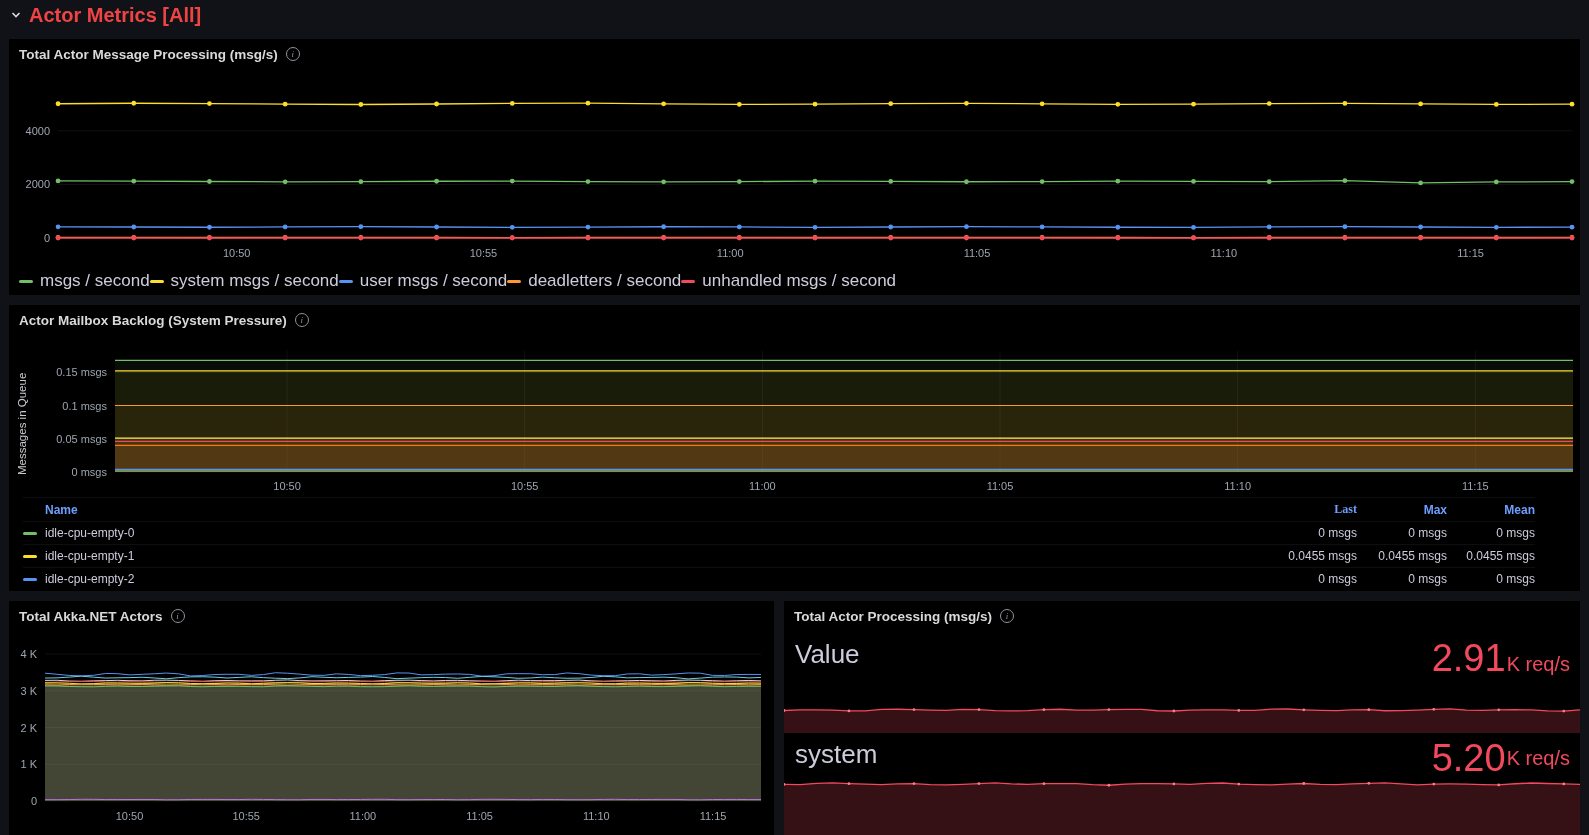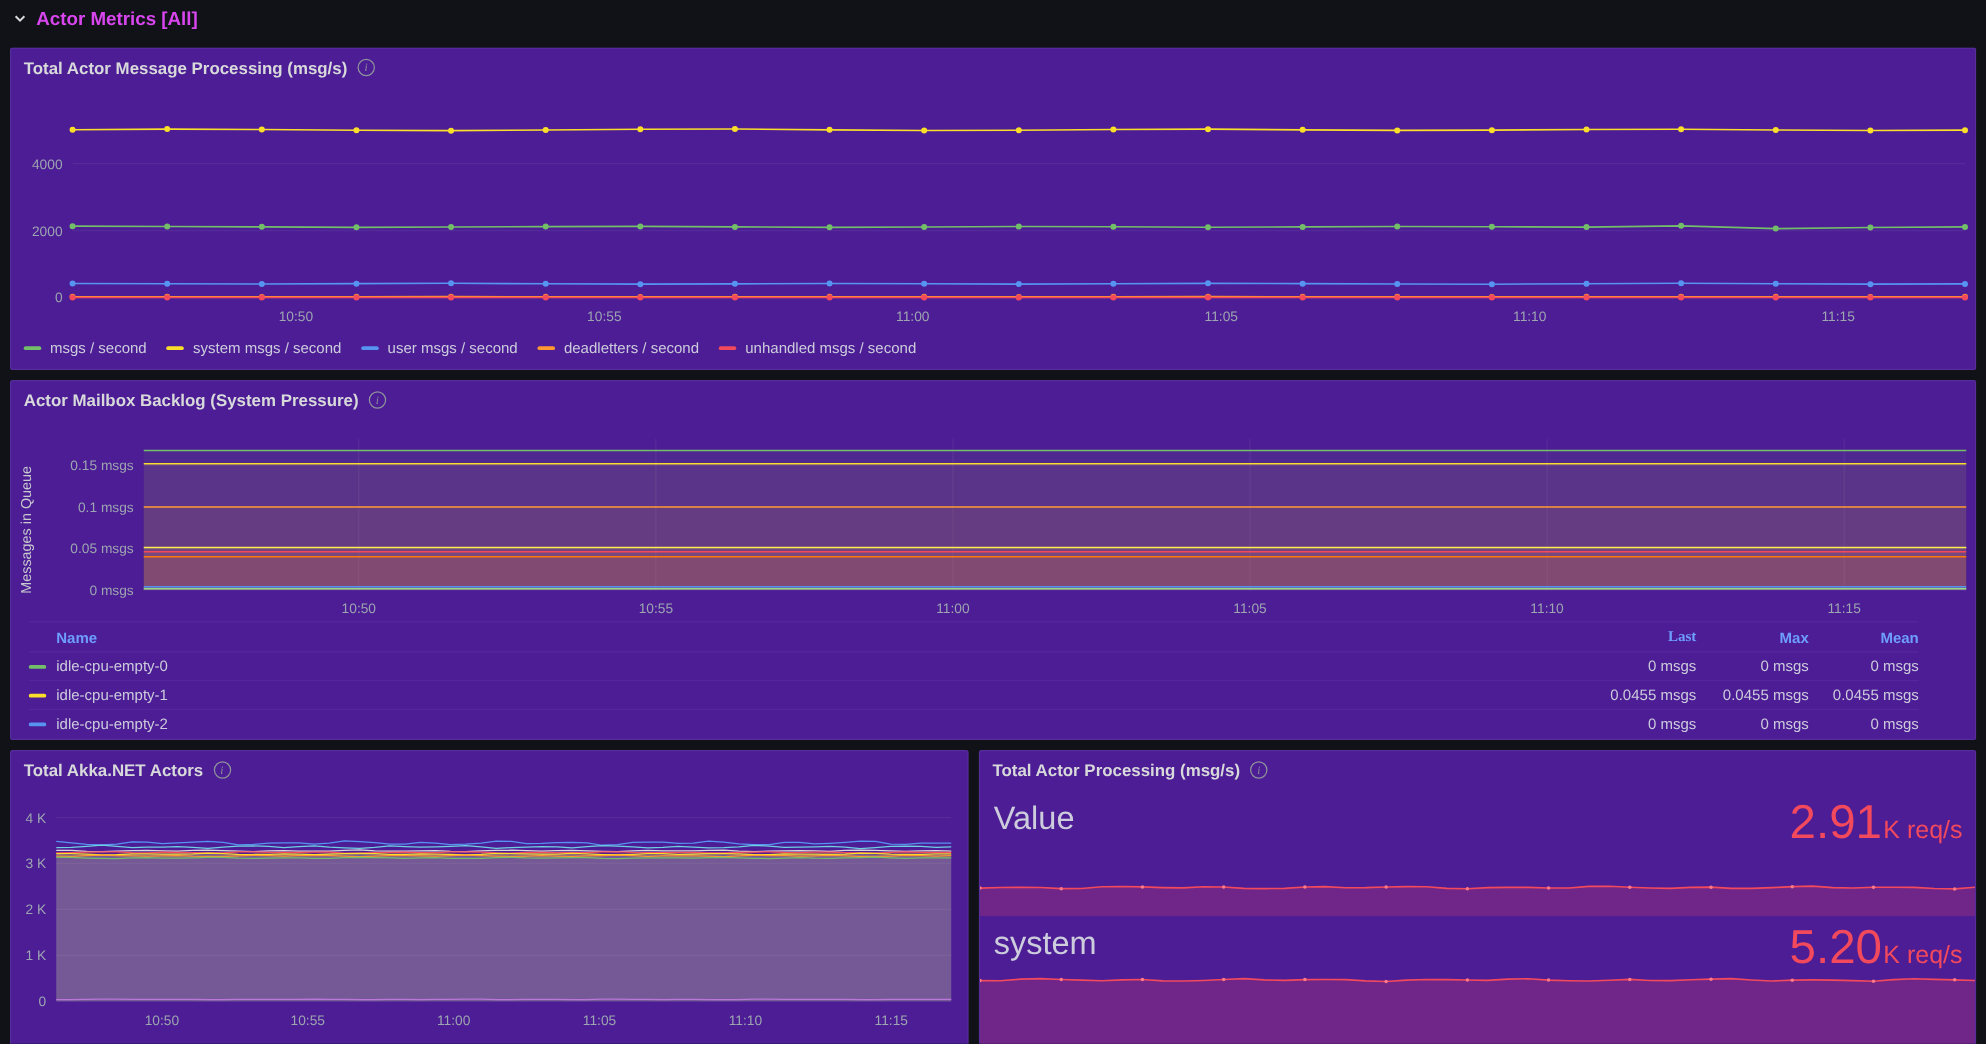--- a/index.html
+++ b/index.html
@@ -1,36 +1,36 @@
 <!DOCTYPE html>
 <html><head>
 <meta charset="utf-8">
 <style>
   *{box-sizing:border-box;margin:0;padding:0}
   html,body{width:1589px;height:835px;overflow:hidden}
   body{background:#111217;color:#ccccdc;font-family:"Liberation Sans",sans-serif}
   .row-header{height:30px;display:flex;align-items:center;gap:7px;padding:0 10px;cursor:pointer}
-  .row-title{font-size:15px;font-weight:700;color:#d946ef}
+  .row-title{font-size:20px;font-weight:700;color:#ef4444}
   .cols{padding:8px 8px 0 8px;display:flex;flex-direction:column;gap:8px}
-  .panel{background:#4c1d95;border:1px solid rgba(204,204,220,0.09);border-radius:2px;overflow:hidden;position:relative}
+  .panel{background:#000000;border:1px solid rgba(204,204,220,0.09);border-radius:2px;overflow:hidden;position:relative}
   .panel-header{height:30px;display:flex;align-items:center;gap:8px;padding:0 10px}
   .panel-title{font-size:13.5px;font-weight:600;color:#d8d9da;cursor:pointer;white-space:nowrap}
   .info-icon{width:14px;height:14px;border:1px solid #8e929a;border-radius:50%;color:#8e929a;font-size:9px;display:flex;align-items:center;justify-content:center;cursor:pointer;flex:0 0 auto}
   .info-icon::after{content:"i";font-family:"Liberation Serif",serif;font-style:italic;line-height:1}
   #p1{height:258px}
   #p2{height:288px}
   .bottom{display:grid;grid-template-columns:767px 1fr;gap:8px;height:165px}
   .bottom .panel{height:312px}
   svg{display:block}
   .chart1{width:100%;height:196px}
   .chart2-wrap{display:flex;align-items:stretch;padding-left:4px}
   .y-axis-label{width:18px;display:flex;align-items:flex-start;justify-content:center}
   .y-axis-label span{writing-mode:vertical-rl;transform:rotate(180deg);font-size:11.5px;color:#c8c9ce;height:140px;display:flex;align-items:center;white-space:nowrap}
   .chart2{flex:1;height:162px}
-  .legend-row{display:flex;align-items:flex-end;gap:16px;margin:6px 0 0 10px;font-size:12px;color:#ccccdc}
+  .legend-row{display:flex;align-items:flex-end;margin:6px 0 0 10px;font-size:17px;color:#ccccdc}
   .legend-item{display:flex;align-items:center;gap:7px;cursor:pointer}
   .swatch{width:14px;height:3px;border-radius:2px;flex:0 0 auto}
   .legend-table{font-size:12px;padding:0 45px 0 14px;color:#ccccdc}
   .lt-row{display:grid;grid-template-columns:1fr 100px 90px 88px;height:23px;align-items:center;border-top:1px solid rgba(204,204,220,0.07)}
   .lt-head{height:24px;font-weight:600}
   .lt-cell-r{text-align:right}
   .lt-name{display:flex;align-items:center;gap:8px;cursor:pointer}
   .lt-head .lt-name{padding-left:22px;cursor:pointer}
   .chart3{width:100%;height:205px}
   .stat-top{display:flex;justify-content:space-between;align-items:flex-start;padding:0 10px 0 11px;height:40px}
@@ -356,21 +356,21 @@
               <circle cx="519.8367346938776" cy="4.828467442708659" r="1.4" fill="#ff7a88"></circle>
               <circle cx="584.8163265306123" cy="4.718432922755527" r="1.4" fill="#ff7a88"></circle>
               <circle cx="649.795918367347" cy="4.3161034749772895" r="1.4" fill="#ff7a88"></circle>
               <circle cx="714.7755102040817" cy="4.7803679152499745" r="1.4" fill="#ff7a88"></circle>
               <circle cx="779.7551020408164" cy="6.113224607329646" r="1.4" fill="#ff7a88"></circle>
             </svg>
           </div>
           <div style="margin-top: 6px;">
             <div class="stat-top">
               <div class="stat-label">system</div>
-              <div class="stat-value" style="color: rgb(242, 73, 92);">
+              <div class="stat-value" style="color: rgb(242, 73, 92); align-items: center;">
                 <span class="stat-num">5.20</span>
                 <span class="stat-suffix">K req/s</span>
               </div>
             </div>
             <svg class="spark" viewBox="0 0 796 130" preserveAspectRatio="none" style="height: 130px; margin-top: 0px;">
               <polygon points="0,5.468169482636329 16.244897959183675,5.6478920425899295 32.48979591836735,4.31159860446237 48.734693877551024,3.9357613510108873 64.9795918367347,4.627321496521119 81.22448979591837,5.122607775164921 97.46938775510205,5.578323880826818 113.71428571428571,4.8850156880831985 129.9591836734694,4.600512583132921 146.20408163265307,5.68284456474994 162.44897959183675,5.833372282940346 178.69387755102042,5.381928797338508 194.9387755102041,4.58414056917003 211.18367346938774,3.9245507074075197 227.42857142857142,4.89755109607655 243.6734693877551,5.314121140985557 259.9183673469388,4.690720014553858 276.16326530612247,4.615044588694173 292.40816326530614,4.701614434621678 308.6530612244898,5.66592217056921 324.8979591836735,6.246162280245688 341.14285714285717,5.086326992584883 357.38775510204084,4.566936931419357 373.6326530612245,4.712008902066785 389.8775510204082,4.9649625623590685 406.1224489795918,5.305103766401846 422.3673469387755,4.339607993428609 438.61224489795916,3.983809144843475 454.85714285714283,5.081696752682233 471.1020408163265,5.626607785734474 487.3469387755102,5.830457149971479 503.59183673469386,5.198978039408366 519.8367346938776,4.503585320605121 536.0816326530612,5.355079292706876 552.3265306122449,5.5349300482624155 568.5714285714286,4.807787270634386 584.8163265306123,4.3026010201591 601.0612244897959,3.9227022396383164 617.3061224489796,4.952153284037137 633.5510204081633,5.798511942372834 649.795918367347,5.105179348336769 666.0408163265306,4.917651728060939 682.2857142857143,5.054538265636926 698.530612244898,5.528356777707984 714.7755102040817,5.968327630391901 731.0204081632653,4.734552871770197 747.265306122449,3.9869924139875534 763.5102040816327,4.508721290014256 779.7551020408164,4.894010983101386 796,5.361015657008319 796,130 0,130" fill="rgba(242,73,92,0.22)" stroke="none"></polygon>
               <polyline points="0,5.468169482636329 16.244897959183675,5.6478920425899295 32.48979591836735,4.31159860446237 48.734693877551024,3.9357613510108873 64.9795918367347,4.627321496521119 81.22448979591837,5.122607775164921 97.46938775510205,5.578323880826818 113.71428571428571,4.8850156880831985 129.9591836734694,4.600512583132921 146.20408163265307,5.68284456474994 162.44897959183675,5.833372282940346 178.69387755102042,5.381928797338508 194.9387755102041,4.58414056917003 211.18367346938774,3.9245507074075197 227.42857142857142,4.89755109607655 243.6734693877551,5.314121140985557 259.9183673469388,4.690720014553858 276.16326530612247,4.615044588694173 292.40816326530614,4.701614434621678 308.6530612244898,5.66592217056921 324.8979591836735,6.246162280245688 341.14285714285717,5.086326992584883 357.38775510204084,4.566936931419357 373.6326530612245,4.712008902066785 389.8775510204082,4.9649625623590685 406.1224489795918,5.305103766401846 422.3673469387755,4.339607993428609 438.61224489795916,3.983809144843475 454.85714285714283,5.081696752682233 471.1020408163265,5.626607785734474 487.3469387755102,5.830457149971479 503.59183673469386,5.198978039408366 519.8367346938776,4.503585320605121 536.0816326530612,5.355079292706876 552.3265306122449,5.5349300482624155 568.5714285714286,4.807787270634386 584.8163265306123,4.3026010201591 601.0612244897959,3.9227022396383164 617.3061224489796,4.952153284037137 633.5510204081633,5.798511942372834 649.795918367347,5.105179348336769 666.0408163265306,4.917651728060939 682.2857142857143,5.054538265636926 698.530612244898,5.528356777707984 714.7755102040817,5.968327630391901 731.0204081632653,4.734552871770197 747.265306122449,3.9869924139875534 763.5102040816327,4.508721290014256 779.7551020408164,4.894010983101386 796,5.361015657008319 " fill="none" stroke="#f2495c" stroke-width="1.3"></polyline>
               <circle cx="0" cy="5.468169482636329" r="1.4" fill="#ff7a88"></circle>
               <circle cx="64.9795918367347" cy="4.627321496521119" r="1.4" fill="#ff7a88"></circle>
               <circle cx="129.9591836734694" cy="4.600512583132921" r="1.4" fill="#ff7a88"></circle>

